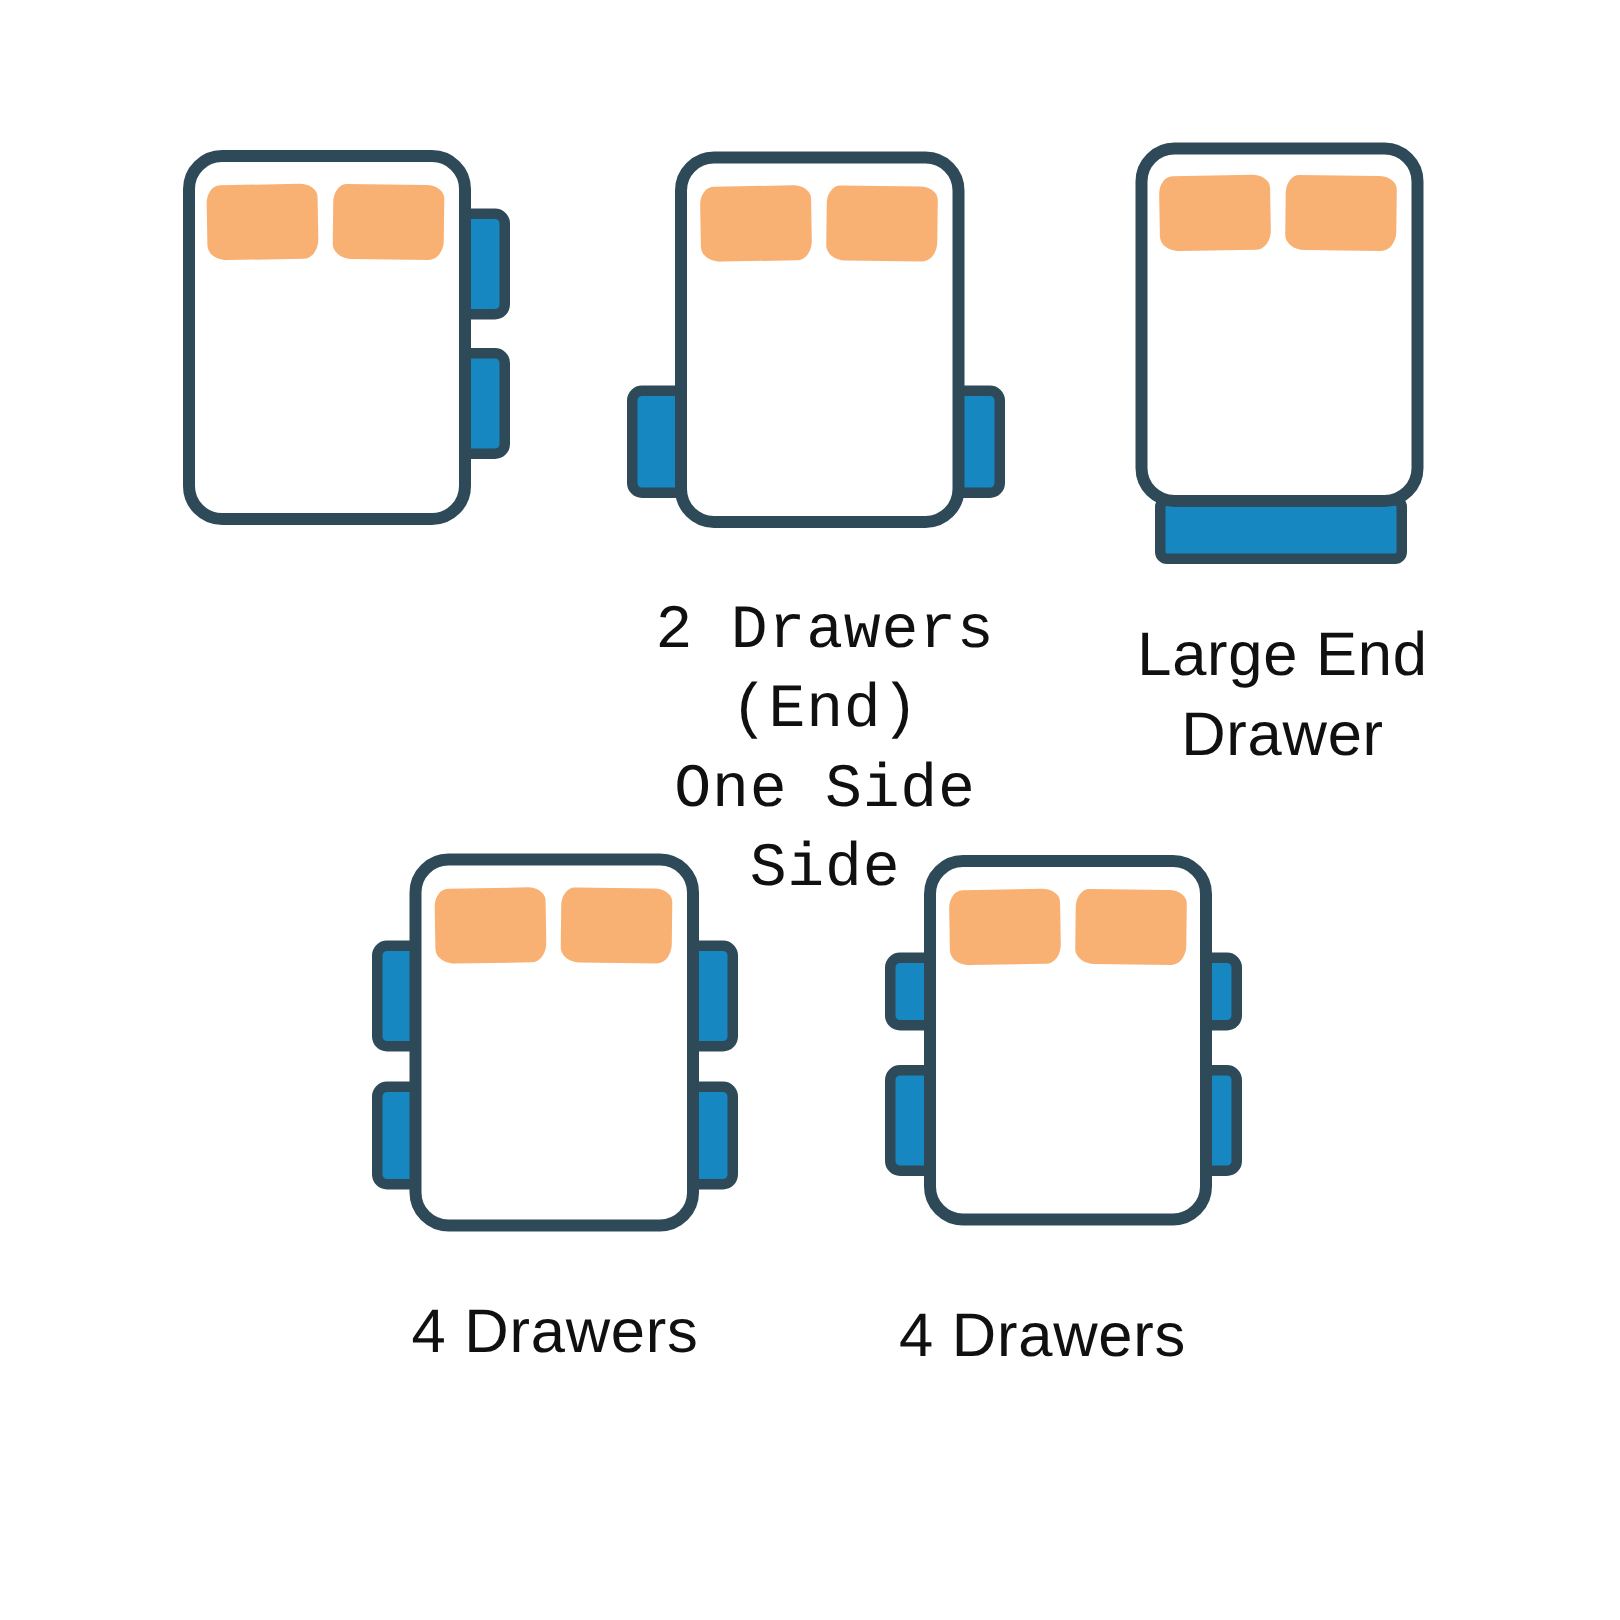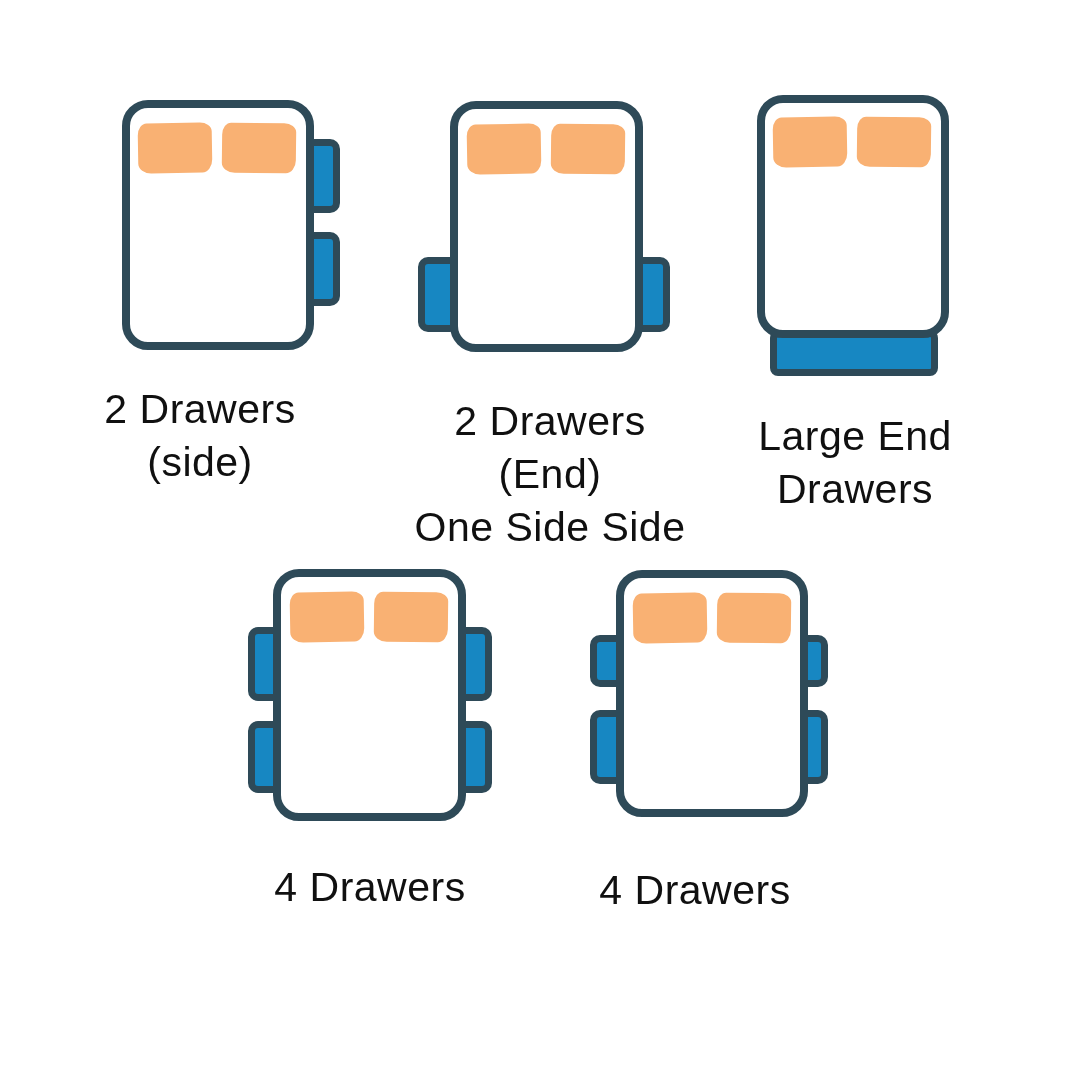--- a/index.html
+++ b/index.html
@@ -59,21 +59,21 @@
   #fig1 { left: 100px; top: 95px; width: 250px; height: 420px; }
   #fig1 .bed-body { left: 22px; top: 5px; width: 192px; height: 250px; }
   #fig1 .drawer.r1 { left: 200px; top: 44px;  width: 40px; height: 74px; }
   #fig1 .drawer.r2 { left: 200px; top: 137px; width: 40px; height: 74px; }
   #fig1 .pillow { width: 74px; height: 50px; top: 15px; }
   #fig1 .pillow.left  { left: 8px; }
   #fig1 .pillow.right { left: 92px; }
   #fig1 .fig-label { left: -25px; top: 288px; width: 250px; }
 
   
-  #fig2 { left: 410px; top: 95px; width: 280px; height: 420px; }
+  #fig2 { left: 410px; top: 95px; width: 280px; height: 420px; font-family: Liberation Mono, monospace; }
   #fig2 .bed-body { left: 40px; top: 6px; width: 193px; height: 251px; }
   #fig2 .drawer.l1 { left: 8px;   top: 162px; width: 42px; height: 75px; }
   #fig2 .drawer.r1 { left: 218px; top: 162px; width: 42px; height: 75px; }
   #fig2 .pillow { width: 74px; height: 50px; top: 15px; }
   #fig2 .pillow.left  { left: 9px; }
   #fig2 .pillow.right { left: 93px; }
   #fig2 .fig-label { left: 0px; top: 300px; width: 280px; }
 
   
   #fig3 { left: 745px; top: 90px; width: 220px; height: 430px; }
@@ -113,24 +113,20 @@
 
 <div class="canvas">
 
   <div class="figure" id="fig1">
     <div class="drawer r1"></div>
     <div class="drawer r2"></div>
     <div class="bed-body">
       <div class="pillow left"></div>
       <div class="pillow right"></div>
     </div>
-    <div class="fig-label">
-      <span>2 Drawers</span>
-      <span>(side)</span>
-    </div>
   </div>
 
   <div class="figure" id="fig2">
     <div class="drawer l1"></div>
     <div class="drawer r1"></div>
     <div class="bed-body">
       <div class="pillow left"></div>
       <div class="pillow right"></div>
     </div>
     <div class="fig-label">
@@ -140,21 +136,21 @@
   </div>
 
   <div class="figure" id="fig3">
     <div class="drawer end"></div>
     <div class="bed-body">
       <div class="pillow left"></div>
       <div class="pillow right"></div>
     </div>
     <div class="fig-label">
       <span>Large End</span>
-      <span>Drawers</span>
+      <span>Drawer</span>
     </div>
   </div>
 
   <div class="figure" id="fig4">
     <div class="drawer l1"></div>
     <div class="drawer l2"></div>
     <div class="drawer r1"></div>
     <div class="drawer r2"></div>
     <div class="bed-body">
       <div class="pillow left"></div>

